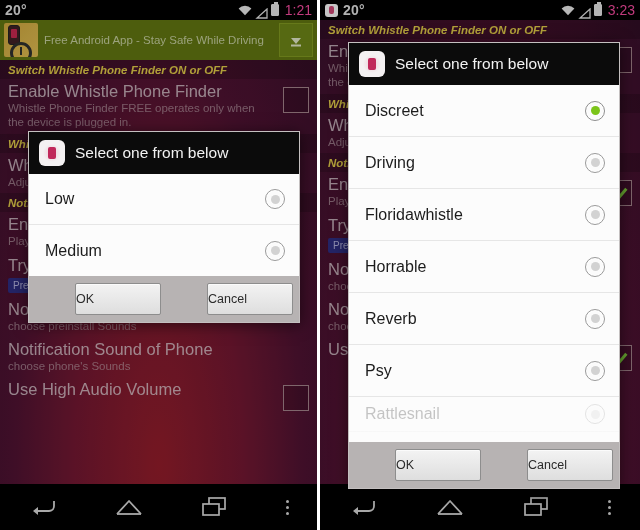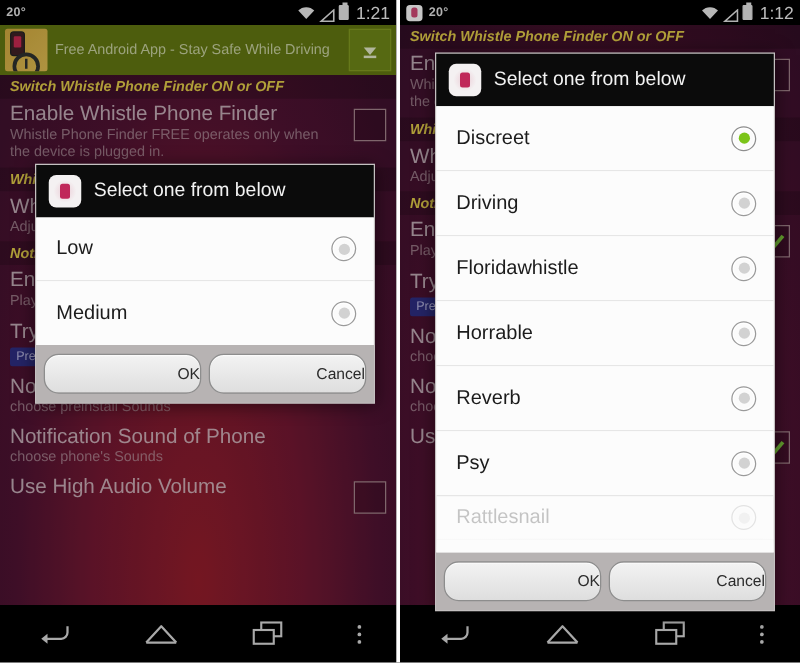--- a/index.html
+++ b/index.html
@@ -32,39 +32,39 @@
     width: 13px; height: 13px; border-radius: 3px;
     background: #f2f2f2; margin-right: 5px;
     display: flex; align-items: center; justify-content: center;
     flex: 0 0 auto;
   }
   .sb-appicon i {
     display:block; width:5px; height:8px; border-radius:2px;
     background:#c0285a; opacity:.85;
   }
   .sb-temp {
-    color: #d8d8d8; font-size: 10px; font-weight: bold;
+    color: #d8d8d8; font-size: 14px; font-weight: bold;
     letter-spacing: .2px;
   }
   .sb-right {
     margin-left: auto; display: flex; align-items: center; gap: 3px;
   }
   .ic-wifi { position: relative; width: 14px; height: 11px; }
   .ic-wifi svg { display:block; }
   .ic-sig { width: 13px; height: 11px; }
   .ic-batt {
     width: 8px; height: 12px;
     border: 1.2px solid #dcdcdc; border-radius: 1px;
     position: relative; background: #dcdcdc;
   }
   .ic-batt::before {
     content:""; position:absolute; top:-3px; left:2px;
     width:4px; height:2px; background:#dcdcdc;
   }
-  .sb-time { color: #e5e5e5; font-size: 14px; margin-left: 3px; }
+  .sb-time { color: #ec4899; font-size: 14px; margin-left: 3px; }
 
   
   .appbg {
     position: absolute; top: 20px; left: 0; right: 0; bottom: 46px;
     background:
       radial-gradient(ellipse at 50% 96%, #8e1c29 0%, #6e1730 38%, #4c1230 65%, #38102b 100%);
     overflow: hidden;
   }
 
   .ad-banner {
@@ -205,27 +205,28 @@
     box-shadow: inset 0 0 0 1px rgba(255,255,255,.9);
   }
   .radio i { width: 9px; height: 9px; border-radius: 50%; background: #d2d2d2; display:block; }
   .radio.on { border-color: #8e8e8e; }
   .radio.on i { background: #7bc419; }
 
   .dlg-buttons {
     display: flex; gap: 6px; padding: 7px 6px; background: #b7b3b3;
   }
   .dlg-btn {
-    flex: 1 1 0; text-align: right;
+    flex: 1 1 0; text-align: left;
     padding: 8px 0;
     font-size: 12.5px; color: #2b2b2b;
     background: linear-gradient(#f3f3f3, #dedede);
     border: 1px solid #8d8d8d;
-    border-radius: 12px;
+    border-radius: 2px;
     box-shadow: 0 1px 0 rgba(255,255,255,.65) inset;
+    margin-left: 40px;
   }
 
   .fade-bottom {
     position:absolute; left:0; right:0; bottom:0; height:14px;
     background: linear-gradient(rgba(252,252,252,0), rgba(252,252,252,.96));
     pointer-events:none;
   }
 </style>
 </head>
 <body>
@@ -381,21 +382,21 @@
           <svg width="14" height="11" viewBox="0 0 14 11">
               <path d="M7 10.2 0.6 3.4A9 9 0 0 1 13.4 3.4Z" fill="#e0e0e0"></path>
             </svg>
         </span>
         <span class="ic-sig">
           <svg width="13" height="11" viewBox="0 0 13 11">
               <path d="M12 1 12 10 2 10Z" fill="none" stroke="#d8d8d8" stroke-width="1.3"></path>
             </svg>
         </span>
         <span class="ic-batt"></span>
-        <span class="sb-time">1:12</span>
+        <span class="sb-time">3:23</span>
       </div>
     </div>
 
     <div class="appbg">
 
 
       <div class="sec-head">Switch Whistle Phone Finder ON or OFF</div>
 
       <div class="row">
         <div class="row-title">Enable Whistle Phone Finder</div>

